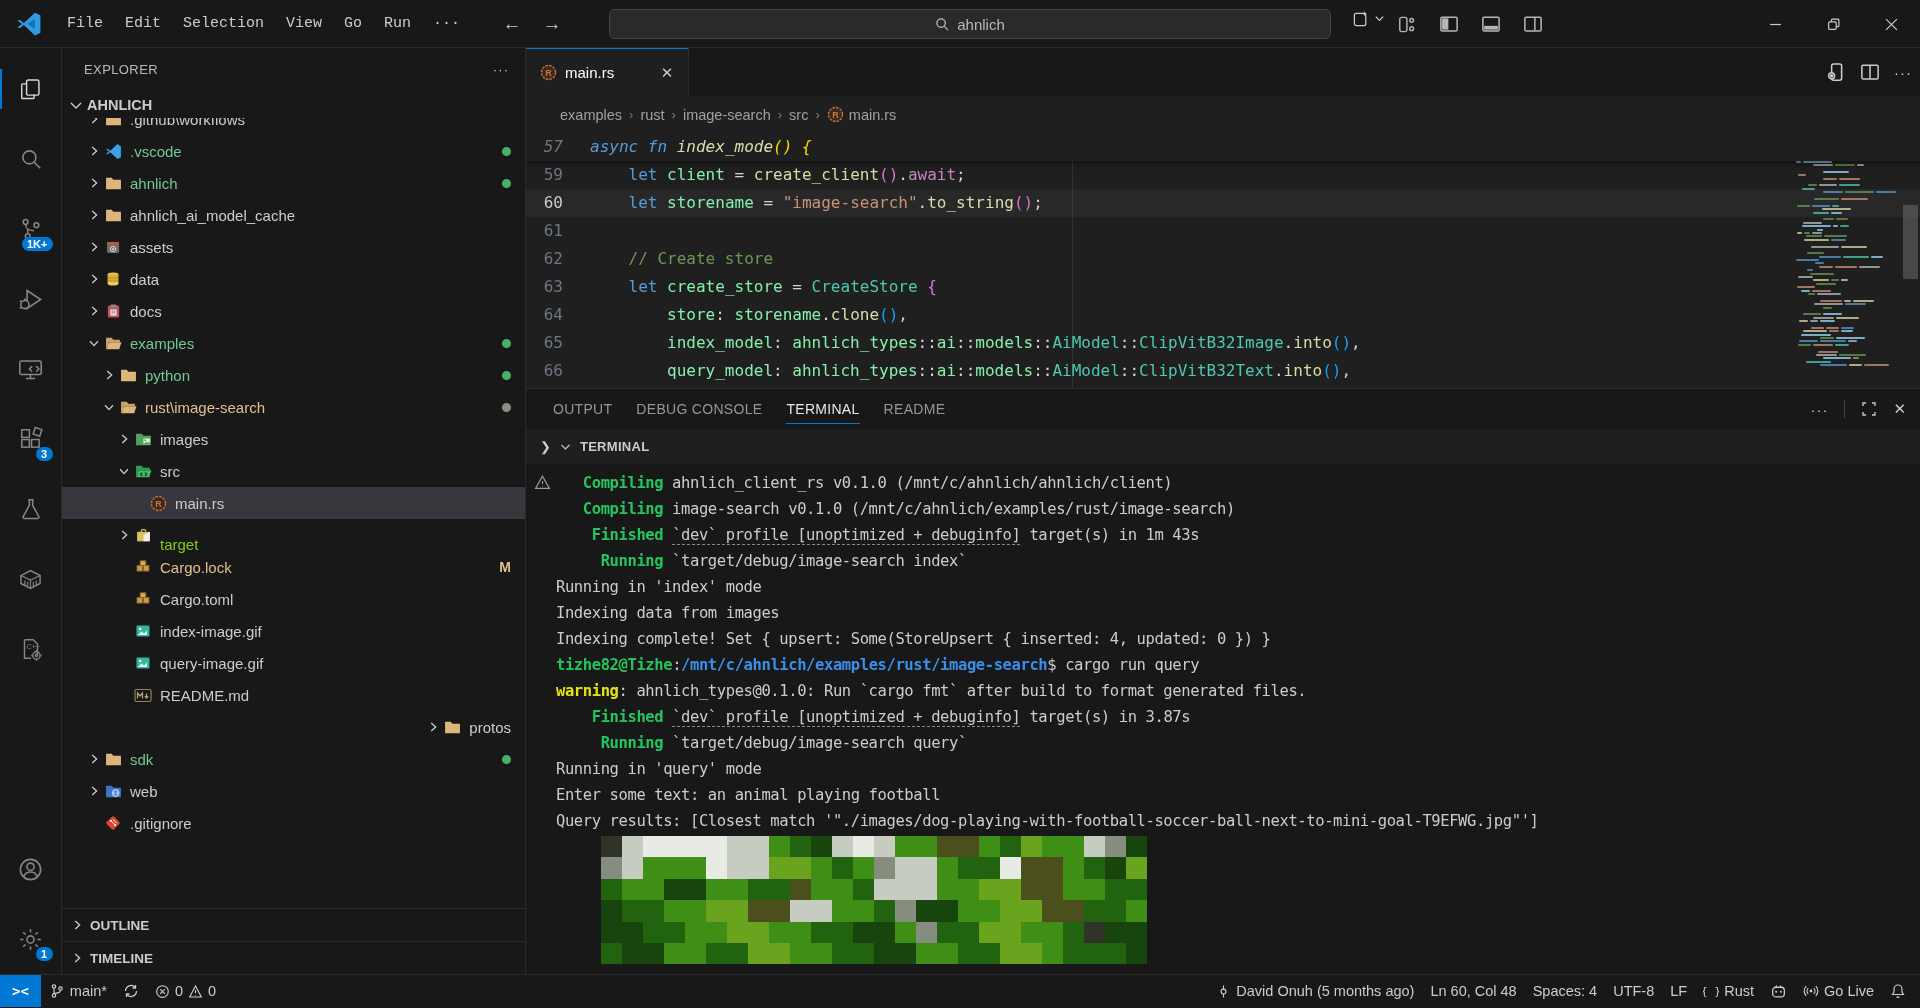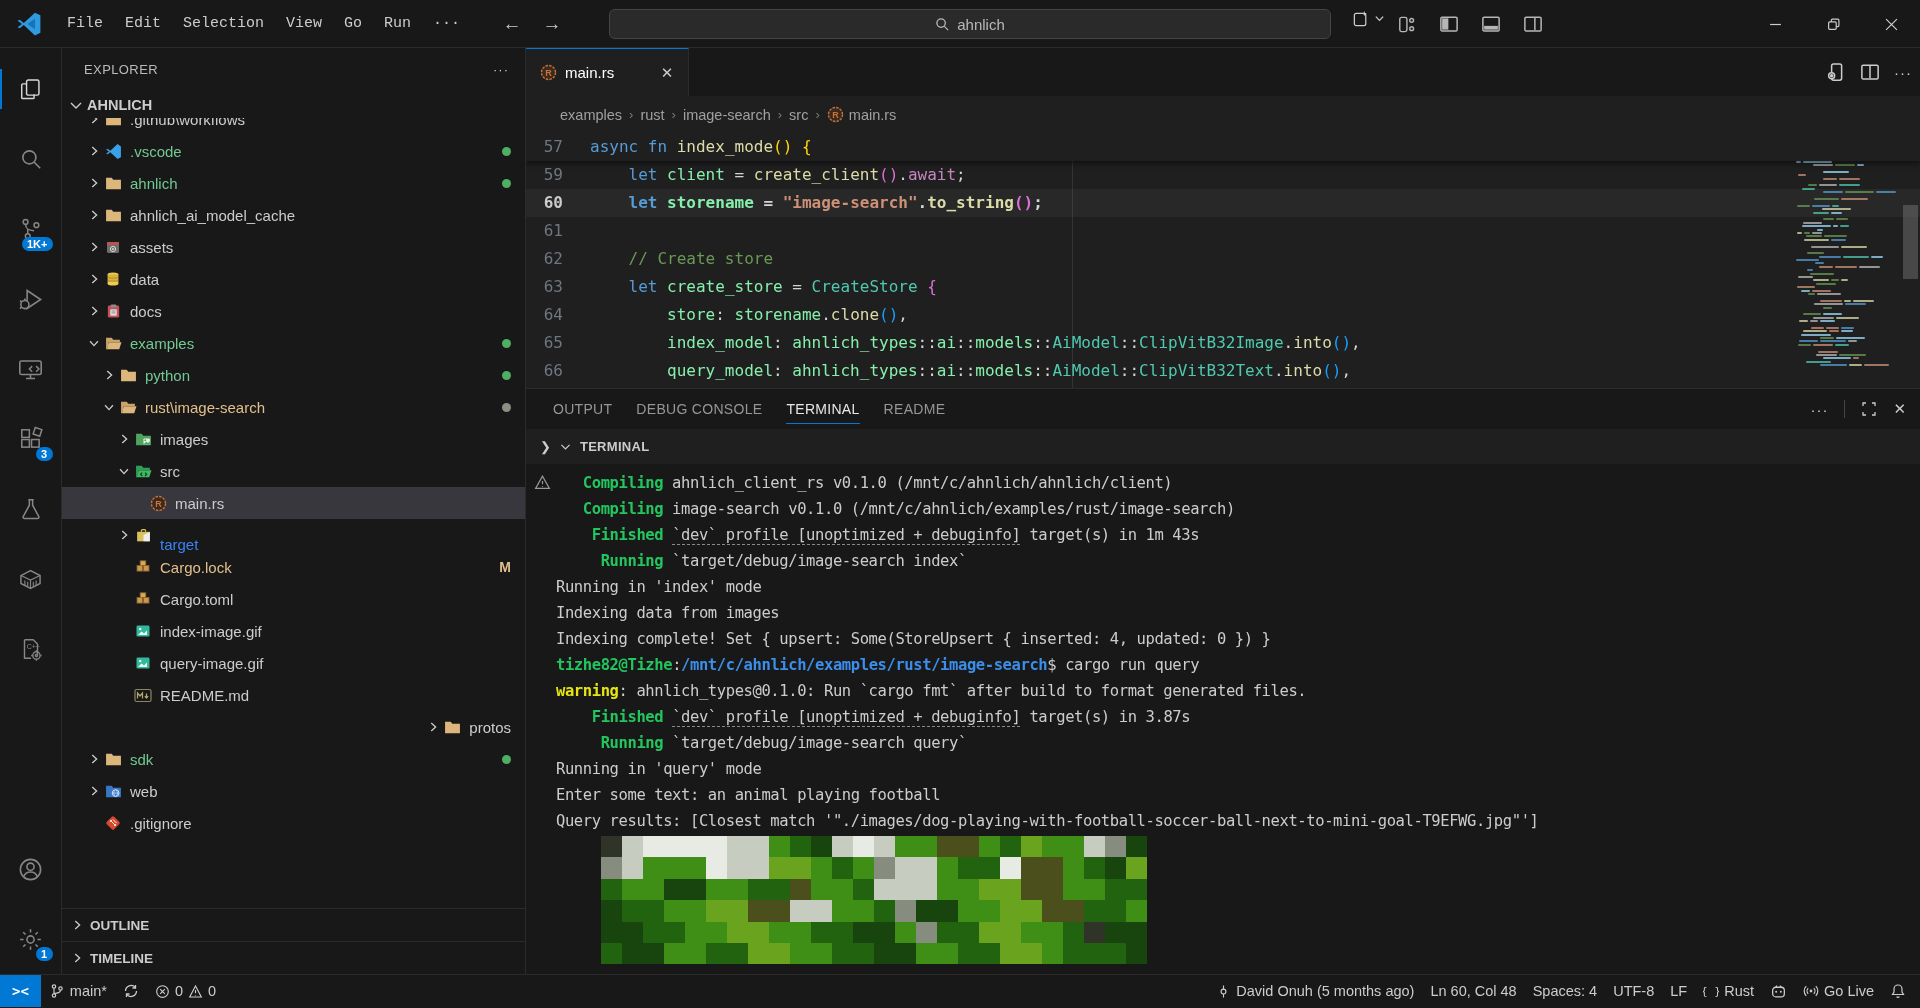--- a/index.html
+++ b/index.html
@@ -63,22 +63,22 @@
     display:flex; align-items:center; justify-content:center; border-radius:5px; }
   .editor-actions { position:absolute; right:8px; top:0; height:48px; display:flex; align-items:center; gap:14px; color:#cccccc; }
   .breadcrumbs { height:37px; display:flex; align-items:center; padding-left:34px; color:#a0a0a0;
     font-size:14.5px; gap:7px; background:#1f1f1f; }
   .bc-sep { color:#7a7a7a; font-size:13px; }
   .bc-item { display:flex; align-items:center; gap:5px; }
 
   .code-area { height:255px; position:relative; overflow:hidden;
     font-family:"DejaVu Sans Mono",monospace; font-size:16px; line-height:28px; }
   .code-row { display:flex; height:28px; white-space:pre; position:relative; }
-  .code-row.sticky { background:#1f1f1f; box-shadow:0 3px 5px rgba(0,0,0,.45); position:relative; z-index:3; }
-  .code-row.current { background:rgba(255,255,255,.045);font-weight:bold; }
+  .code-row.sticky { background:#1f1f1f; box-shadow:0 3px 5px rgba(0,0,0,.45); position:relative; z-index:3;font-style:italic; }
+  .code-row.current { background:rgba(255,255,255,.045); }
   .lnum { width:64px; text-align:right; padding-right:27px; color:#6e7681; flex-shrink:0; }
   .code-row.current .lnum { color:#cccccc; }
   .indent-guide { position:absolute; left:546px; top:28px; bottom:0; width:1px; background:#333333; }
   .kw{color:#569cd6} .ctl{color:#c586c0} .fn{color:#dcdcaa} .vr{color:#86efac}
   .tp{color:#4ec9b0} .st{color:#ce9178} .cm{color:#6a9955} .pn{color:#d4d4d4}
   .b1{color:#ffd700} .b2{color:#da70d6} .b3{color:#179fff}
   .minimap { position:absolute; right:20px; top:4px; width:104px; height:246px; overflow:hidden; }
   .mm-line { height:2.4px; margin-bottom:1px; display:flex; gap:2px; }
   .mm-seg { height:2px; border-radius:1px; }
   .scrollbar-v { position:absolute; right:0; top:0; bottom:0; width:19px; }
@@ -514,21 +514,21 @@
               <path d="m6 3.5 5 4.5-5 4.5"></path>
             </svg>
           </span>
           <span class="ticon16">
             <svg width="17" height="17" viewBox="0 0 16 16">
               <path fill="#d8c25e" d="M2 4.5h12v9H2z"></path>
               <path d="M6 4.5v-1a1 1 0 0 1 1-1h2a1 1 0 0 1 1 1v1" fill="none" stroke="#d8c25e" stroke-width="1.2"></path>
               <path fill="#efefef" d="M8 7.5 14 4.7v8.8H8z"></path>
             </svg>
           </span>
-          <span class="lbl" style="color: #3b82f6; margin-top: 19px;">target</span>
+          <span class="lbl" style="color: #84cc16; margin-top: 19px;">target</span>
         </div>
         <div class="tree-row" style="padding-left: 53px;">
           <span class="chev"></span>
           <span class="ticon16">
             <svg width="16" height="16" viewBox="0 0 16 16">
               <rect x="2" y="6.5" width="5.6" height="5.6" fill="#c9974f" stroke="#8a6228" stroke-width=".8"></rect>
               <rect x="8.4" y="6.5" width="5.6" height="5.6" fill="#c9974f" stroke="#8a6228" stroke-width=".8"></rect>
               <rect x="5.2" y="1.8" width="5.6" height="4.7" fill="#d8a75e" stroke="#8a6228" stroke-width=".8"></rect>
             </svg>
           </span>

